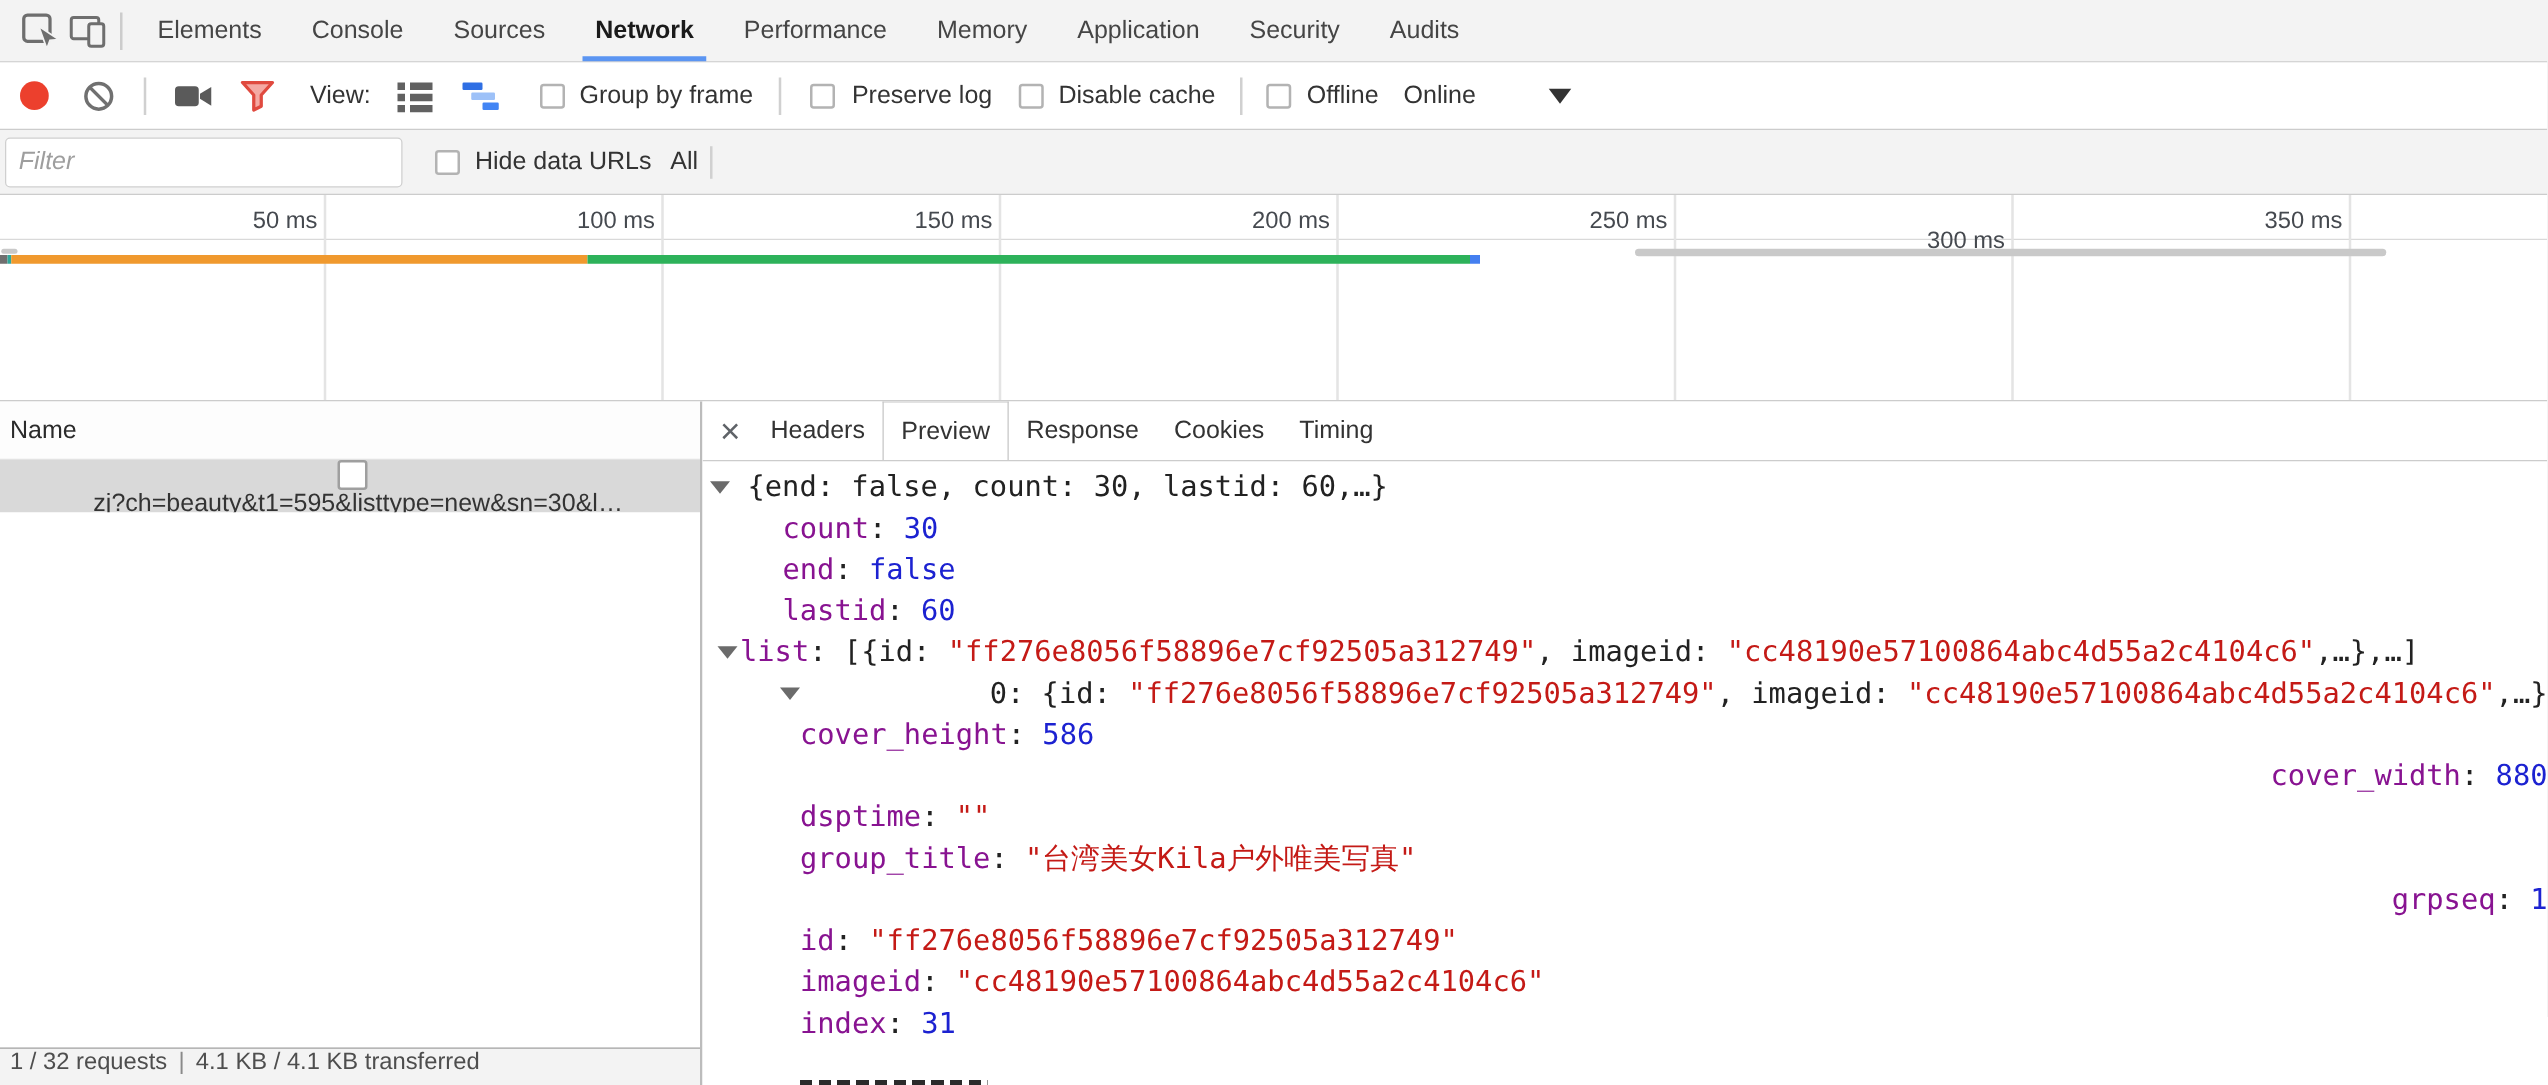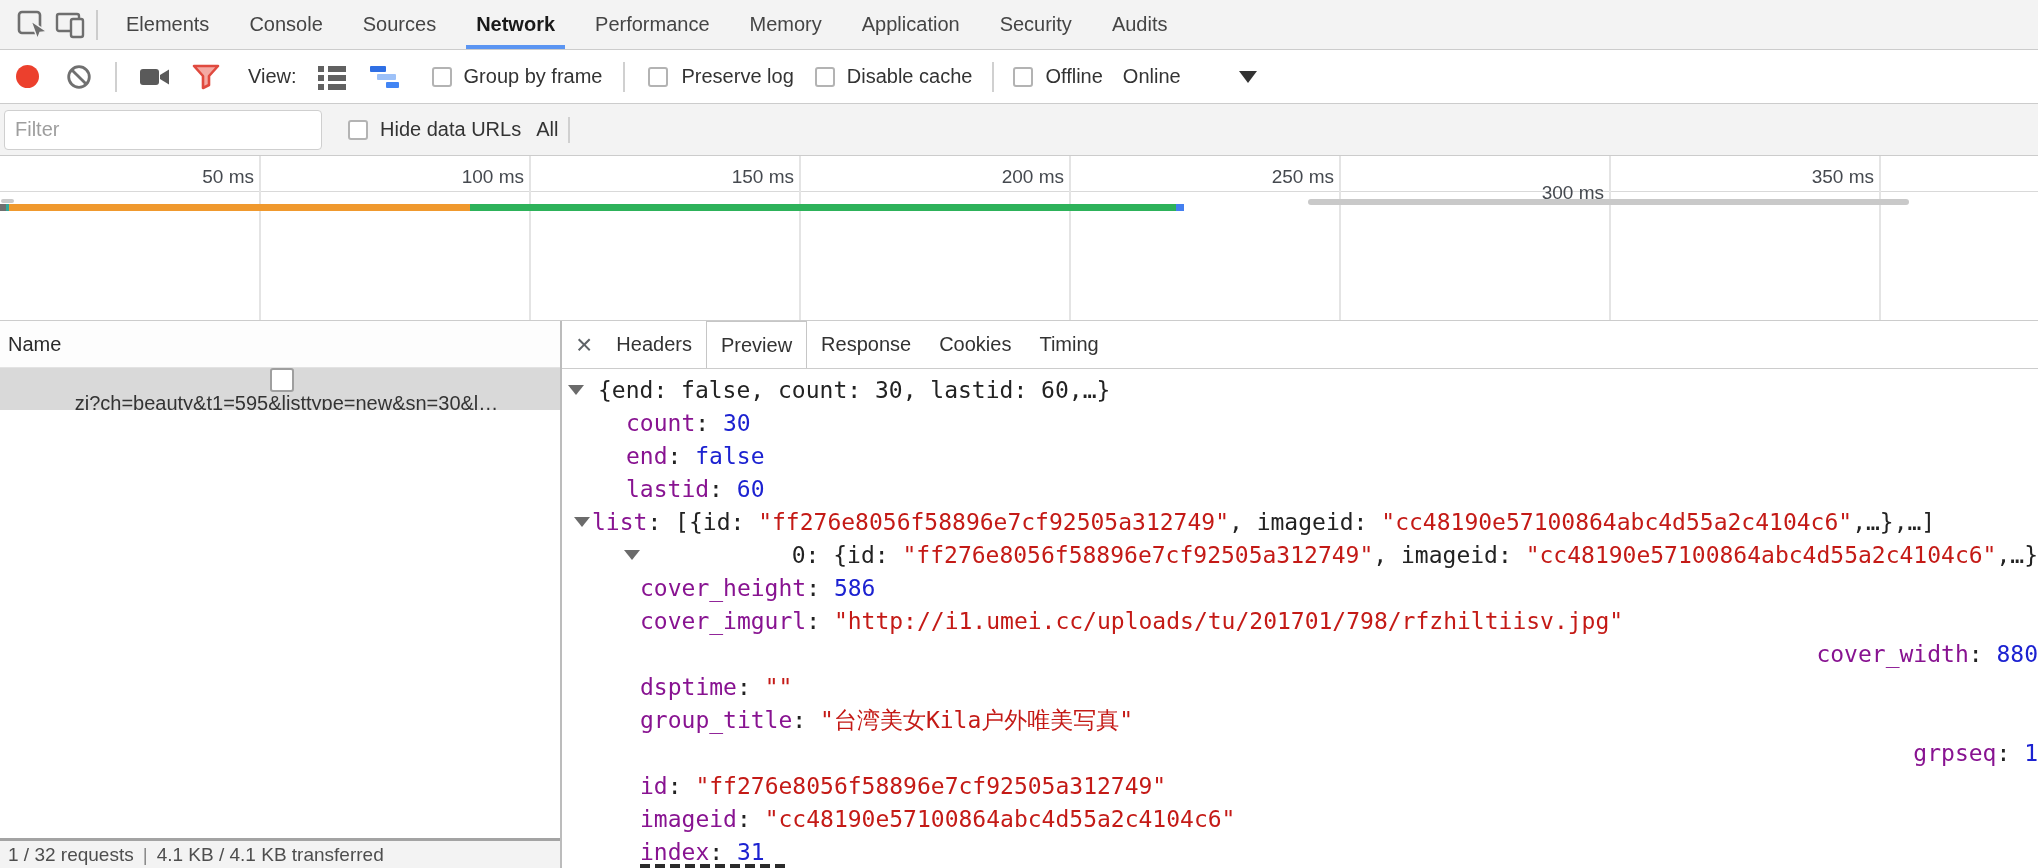--- a/index.html
+++ b/index.html
@@ -20,21 +20,21 @@
   .record{width:23px;height:23px;border-radius:50%;background:var(--c-record,#ec402d);margin-right:26px;flex:none;}
   .micon{flex:none;display:flex;align-items:center;}
   .vsep{width:2px;height:30px;background:#d0d0d0;flex:none;}
   .cb{width:20px;height:20px;border:2px solid #b3b3b3;border-radius:3px;background:#fff;flex:none;}
   .lbl{color:#333;white-space:nowrap;}
   .ddarrow{width:0;height:0;border-left:9px solid transparent;border-right:9px solid transparent;border-top:12px solid #333;flex:none;}
 
   
   .filterbar{height:52px;background:#f3f3f3;border-bottom:1px solid #ccc;display:flex;align-items:center;padding-left:4px;font-size:20px;}
   .finput{width:318px;height:40px;border:1px solid #cfcfcf;border-radius:4px;background:#fff;font-size:20px;
-    font-family:"Liberation Sans",sans-serif;padding:0 10px;color:#333;outline:none;margin-right:26px;flex:none;}
+    font-family:"Liberation Sans",sans-serif;padding:0 10px;color:#333;outline:none;margin-right:26px;flex:none;font-style:italic;}
   .finput::placeholder{color:#9e9e9e;}
   .ftypes{display:flex;align-items:center;gap:19px;}
   .ftype{padding:4px 0;border-radius:8px;color:#333;white-space:nowrap;}
   .ftype.fsel{background:#98989d;color:#fff;padding:4px 12px;}
 
   
   .overview{position:relative;height:165px;background:#fff;border-bottom:1px solid #ccc;overflow:hidden;}
   .gridline{position:absolute;top:0;bottom:0;width:2px;background:#e4e4e4;}
   .rulersep{position:absolute;left:0;right:0;top:35px;height:1px;background:#d9d9d9;}
   .ticklabel{position:absolute;top:10px;width:160px;text-align:right;font-size:19px;color:#45494f;}
@@ -43,21 +43,21 @@
   
   .main{display:flex;height:547px;}
   .left{width:562px;flex:none;border-right:2px solid #bcbcbc;display:flex;flex-direction:column;background:#fff;}
   .name-header{height:47px;border-bottom:1px solid #e3e3e3;display:flex;align-items:center;padding-left:8px;font-size:20px;color:#2b2b2b;background:#fdfdfd;}
   .request-list{flex:none;}
   .rrow{height:42px;display:flex;align-items:center;padding-left:4px;font-size:20px;color:#333;}
   .rrow.rsel{background:#d9d9d9;flex-direction:column;}
   .rcb{width:24px;height:24px;border:2px solid #9f9f9f;border-radius:3px;background:#fff;flex:none;}
   .rname{margin-left:9px;white-space:nowrap;overflow:hidden;}
   .left-fill{flex:1;background:#fff;}
-  .summary{height:30px;border-top:3px solid #a3a3a3;background:#f3f3f3;display:flex;align-items:center;padding-left:8px;font-size:19px;color:#4e4e4e;gap:9px;white-space:nowrap;}
+  .summary{height:30px;border-top:1px solid #a3a3a3;background:#f3f3f3;display:flex;padding-left:8px;font-size:19px;color:#4e4e4e;gap:9px;white-space:nowrap;}
   .sumdiv{color:#8a8a8a;}
 
   
   .right{flex:1;display:flex;flex-direction:column;overflow:hidden;background:#fff;}
   .detail-tabs{height:48px;background:#fff;border-bottom:1px solid #ccc;display:flex;align-items:center;padding-left:12px;font-size:20px;flex:none;}
   .dclose{font-size:28px;color:#5f6368;margin:0 10px 0 2px;line-height:1;}
   .dtab{align-self:stretch;display:flex;align-items:center;padding:0 14px;color:#333;white-space:nowrap;}
   .dtab.dsel{border:1px solid #c6c6c6;border-bottom:none;background:#fff;}
 
   .preview{flex:1;position:relative;overflow:hidden;padding-top:5px;
@@ -218,21 +218,20 @@
       </div>
       <div class="preview">
         <div>
             <div class="pline" style="padding-left: 36px;"><span class="tri" style="left: 6px;"></span><span class="sg-plain">{end: false, count: 30, lastid: 60,…}</span></div>
             <div class="pline" style="padding-left: 64px;"><span class="sg-key">count</span><span class="sg-plain">: </span><span class="sg-num">30</span></div>
             <div class="pline" style="padding-left: 64px;"><span class="sg-key">end</span><span class="sg-plain">: </span><span class="sg-num">false</span></div>
             <div class="pline" style="padding-left: 64px;"><span class="sg-key">lastid</span><span class="sg-plain">: </span><span class="sg-num">60</span></div>
             <div class="pline" style="padding-left: 30px;"><span class="tri" style="left: 12px;"></span><span class="sg-key">list</span><span class="sg-plain">: [{id: </span><span class="sg-str">"ff276e8056f58896e7cf92505a312749"</span><span class="sg-plain">, imageid: </span><span class="sg-str">"cc48190e57100864abc4d55a2c4104c6"</span><span class="sg-plain">,…},…]</span></div>
             <div class="pline" style="padding-left: 78px; text-align: right;"><span class="tri" style="left: 62px;"></span><span class="sg-plain">0: {id: </span><span class="sg-str">"ff276e8056f58896e7cf92505a312749"</span><span class="sg-plain">, imageid: </span><span class="sg-str">"cc48190e57100864abc4d55a2c4104c6"</span><span class="sg-plain">,…}</span></div>
             <div class="pline" style="padding-left: 78px;"><span class="sg-key">cover_height</span><span class="sg-plain">: </span><span class="sg-num">586</span></div>
-            <div class="pline" style="padding-left: 78px;"><span class="sg-key">cover_imgurl</span><span class="sg-plain">: </span><span class="sg-str">"http://i1.umei.cc/uploads/tu/201701/798/rfzhiltiisv.jpg"</span></div>
             <div class="pline" style="padding-left: 53px; text-align: right;"><span class="sg-key">cover_width</span><span class="sg-plain">: </span><span class="sg-num">880</span></div>
             <div class="pline" style="padding-left: 78px;"><span class="sg-key">dsptime</span><span class="sg-plain">: </span><span class="sg-str">""</span></div>
             <div class="pline" style="padding-left: 78px;"><span class="sg-key">group_title</span><span class="sg-plain">: </span><span class="sg-str">"台湾美女Kila户外唯美写真"</span></div>
             <div class="pline" style="padding-left: 78px; text-align: right;"><span class="sg-key">grpseq</span><span class="sg-plain">: </span><span class="sg-num">1</span></div>
             <div class="pline" style="padding-left: 78px;"><span class="sg-key">id</span><span class="sg-plain">: </span><span class="sg-str">"ff276e8056f58896e7cf92505a312749"</span></div>
             <div class="pline" style="padding-left: 78px;"><span class="sg-key">imageid</span><span class="sg-plain">: </span><span class="sg-str">"cc48190e57100864abc4d55a2c4104c6"</span></div>
             <div class="pline" style="padding-left: 78px;"><span class="sg-key">index</span><span class="sg-plain">: </span><span class="sg-num">31</span></div>
           </div>
         <div class="partial-line"></div>
       </div>

